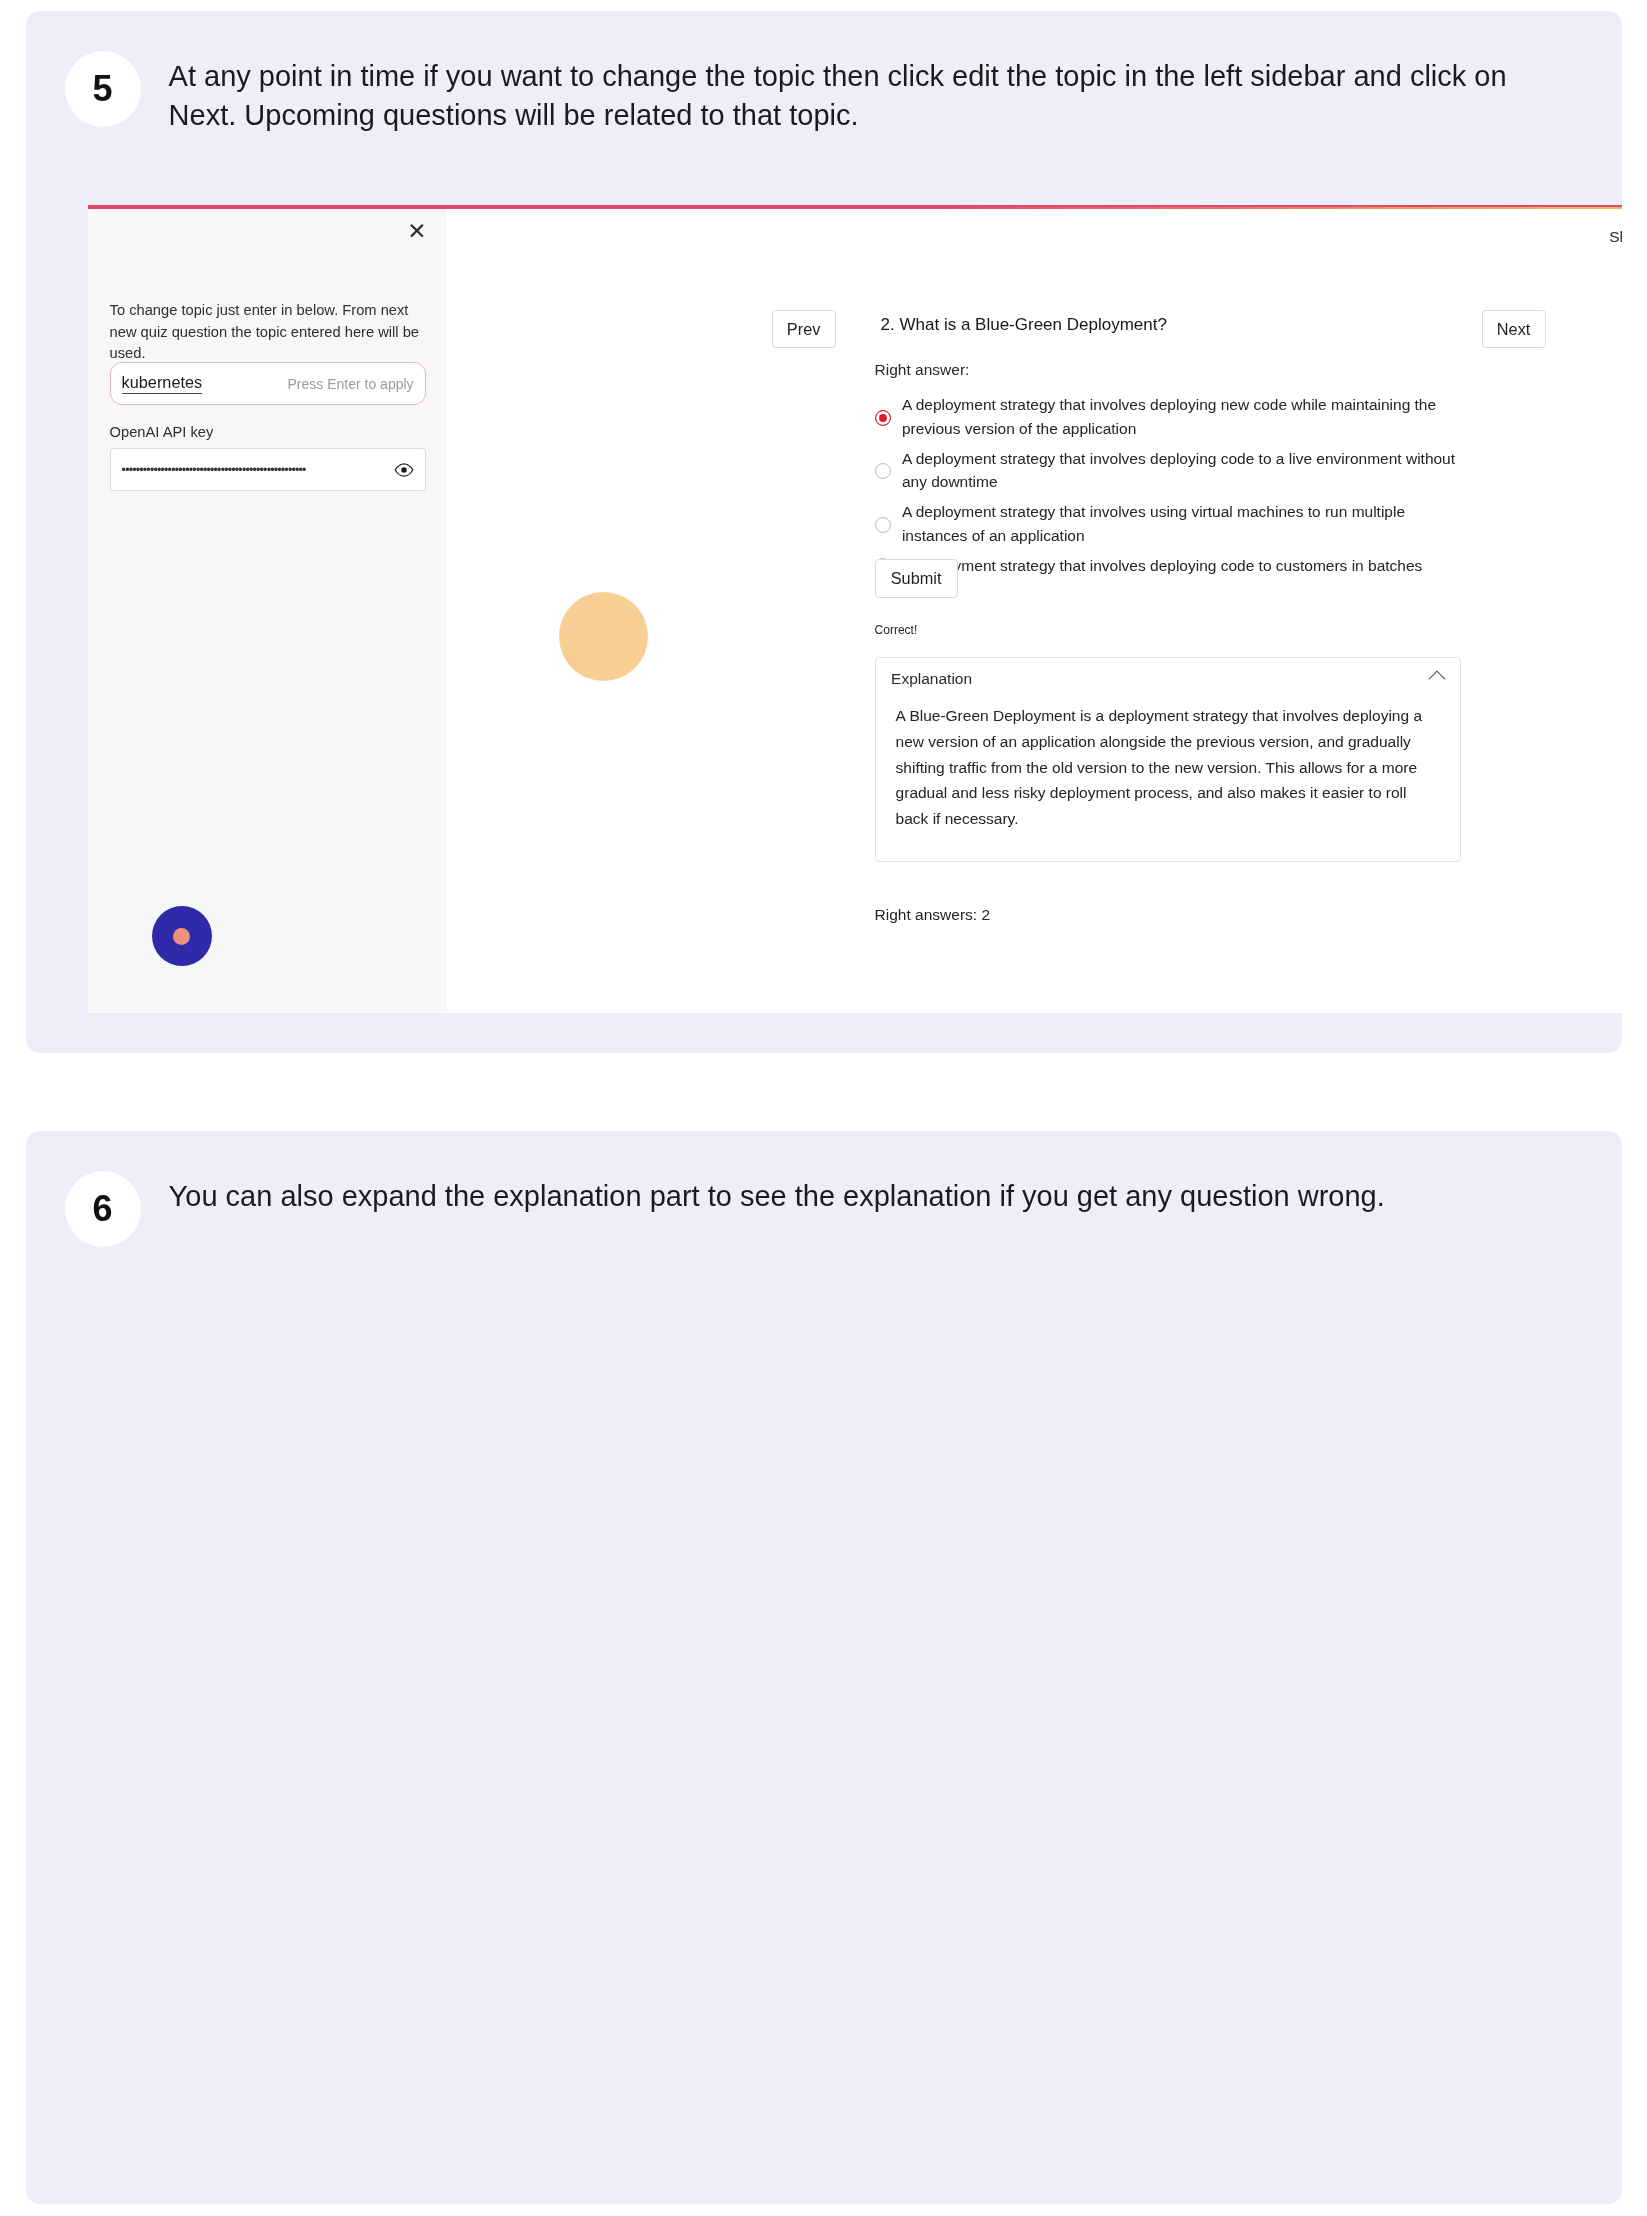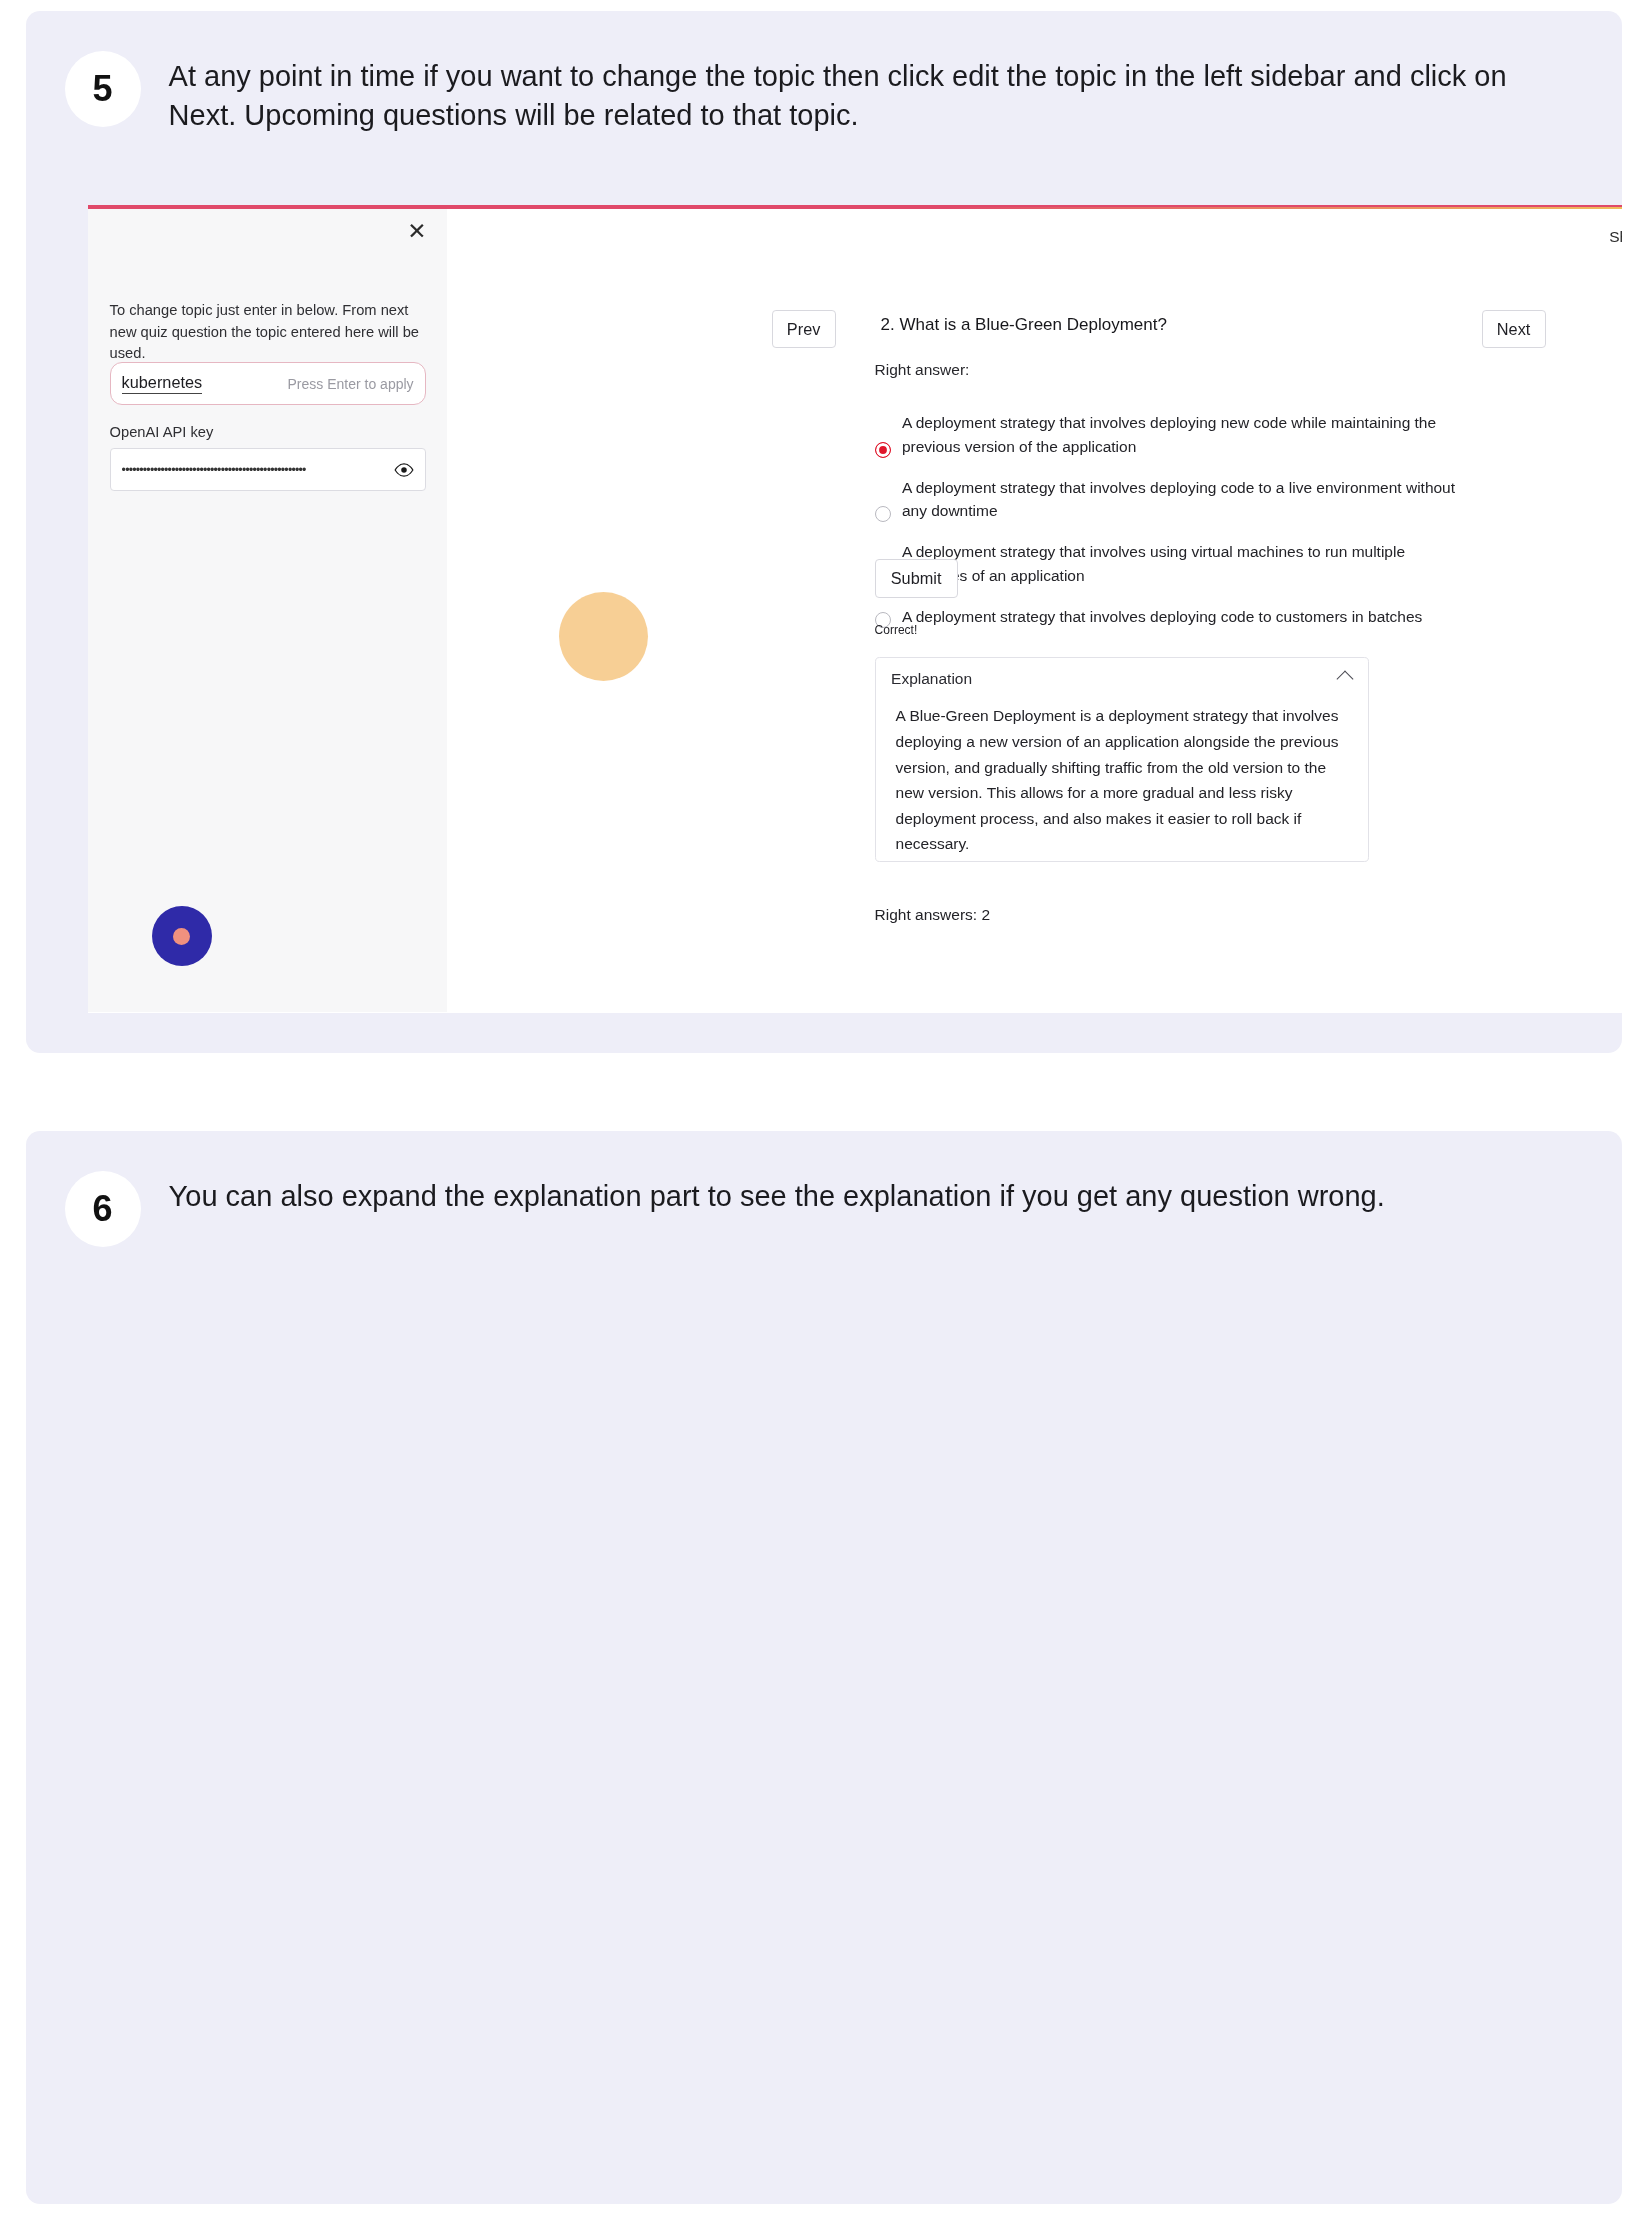--- a/index.html
+++ b/index.html
@@ -249,23 +249,22 @@
     color: #27272c;
   }
   .options {
     position: absolute;
     left: 428px;
     top: 184px;
     width: 589px;
   }
   .option {
     display: flex;
-    align-items: flex-end;
+    align-items: center;
     margin-bottom: 7px;
-    margin-top: 18px;
   }
   .radio {
     flex: 0 0 auto;
     width: 16.3px;
     height: 16.3px;
     border-radius: 50%;
     border: 1.5px solid #b9b9c0;
     box-sizing: border-box;
     margin-top: 2.3px;
     margin-right: 11px;
@@ -301,21 +300,21 @@
     position: absolute;
     left: 428px;
     top: 414px;
     font-size: 12px;
     color: #232328;
   }
   .expl-box-small {
     position: absolute;
     left: 428px;
     top: 448px;
-    width: 494px;
+    width: 586px;
     height: 205px;
     border: 0.8px solid #e2e2e8;
     border-radius: 4.6px;
     background: #fff;
     box-sizing: border-box;
   }
   .expl-head-small {
     position: relative;
     height: 42px;
     display: flex;

